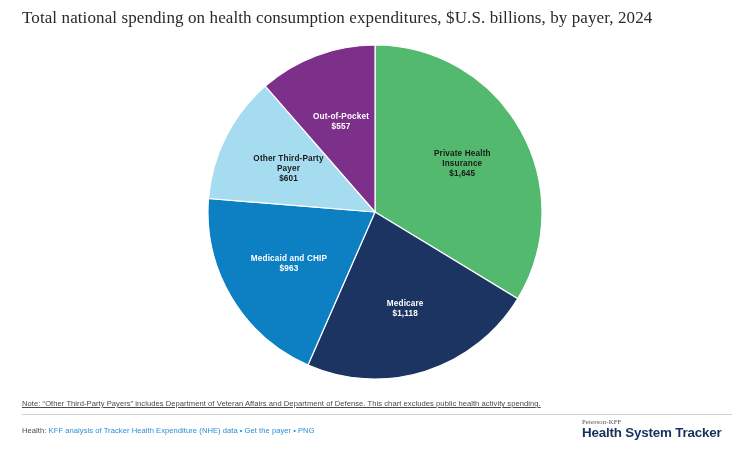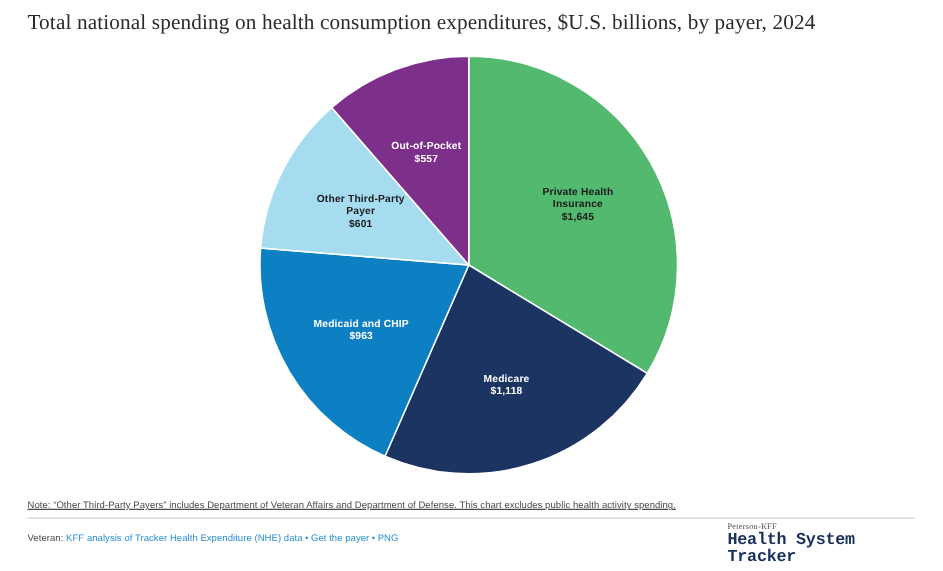--- a/index.html
+++ b/index.html
@@ -109,21 +109,21 @@
     width: 150px;
   }
   .brand-top {
     font-family: "Liberation Serif", serif;
     font-size: 6.6px;
     color: #4a4a4a;
     letter-spacing: 0.2px;
     margin-bottom: 1px;
   }
   .brand-main {
-    font-family: Liberation Mono, monospace;
+    font-family: Liberation Sans, sans-serif;
     font-weight: bold;
     font-size: 13.4px;
     color: #17305e;
     letter-spacing: -0.2px;
     line-height: 14px;
   }
 </style>
 </head>
 <body>
 
@@ -155,21 +155,21 @@
   </svg>
 </div>
 
 <div class="footer">
 
   <div class="note-line">Note: “Other Third-Party Payers” includes Department of Veteran Affairs and Department of Defense. This chart excludes public health activity spending.</div>
 
   <div class="divider"></div>
 
   <div class="source-line">
-    <span>Veteran:</span>
+    <span>Health:</span>
     <a class="lnk" href="#">KFF analysis of Tracker Health Expenditure (NHE) data</a><span class="sep">•</span><a class="lnk" href="#">Get the payer</a><span class="sep">•</span><a class="lnk" href="#">PNG</a>
   </div>
 
   <div class="brand">
     <div class="brand-top">Peterson-KFF</div>
     <div class="brand-main">Health System Tracker</div>
   </div>
 
 </div>
 

